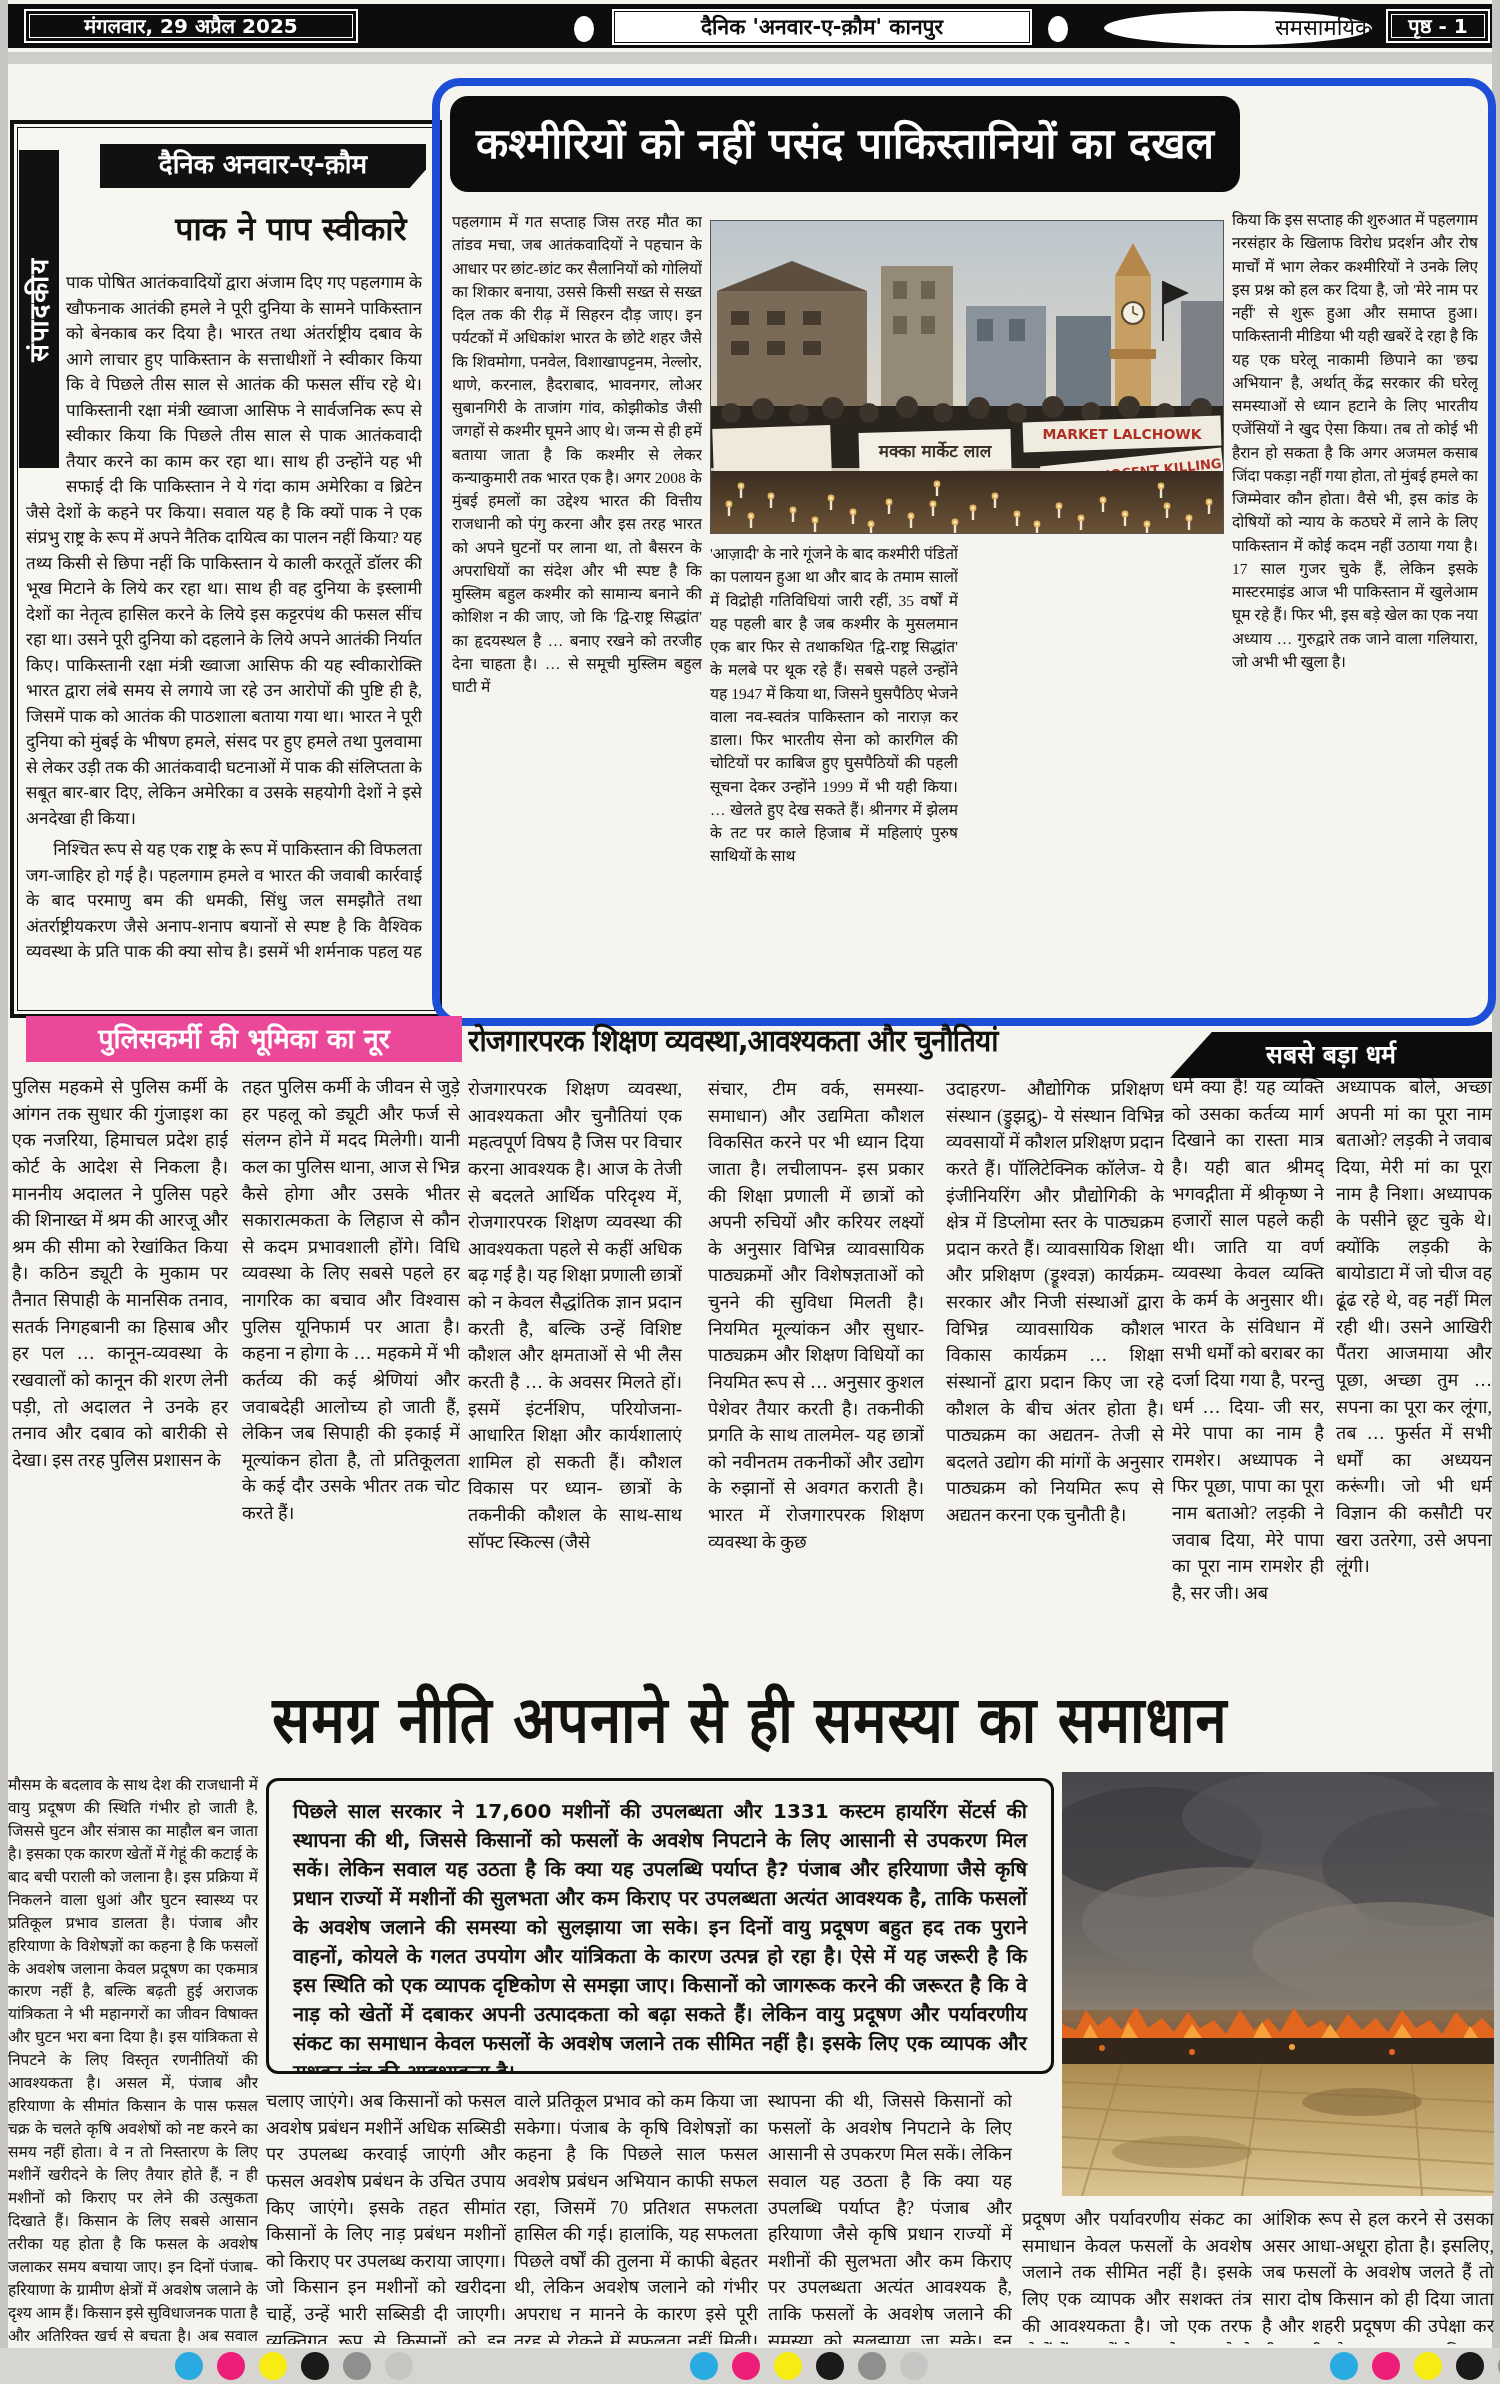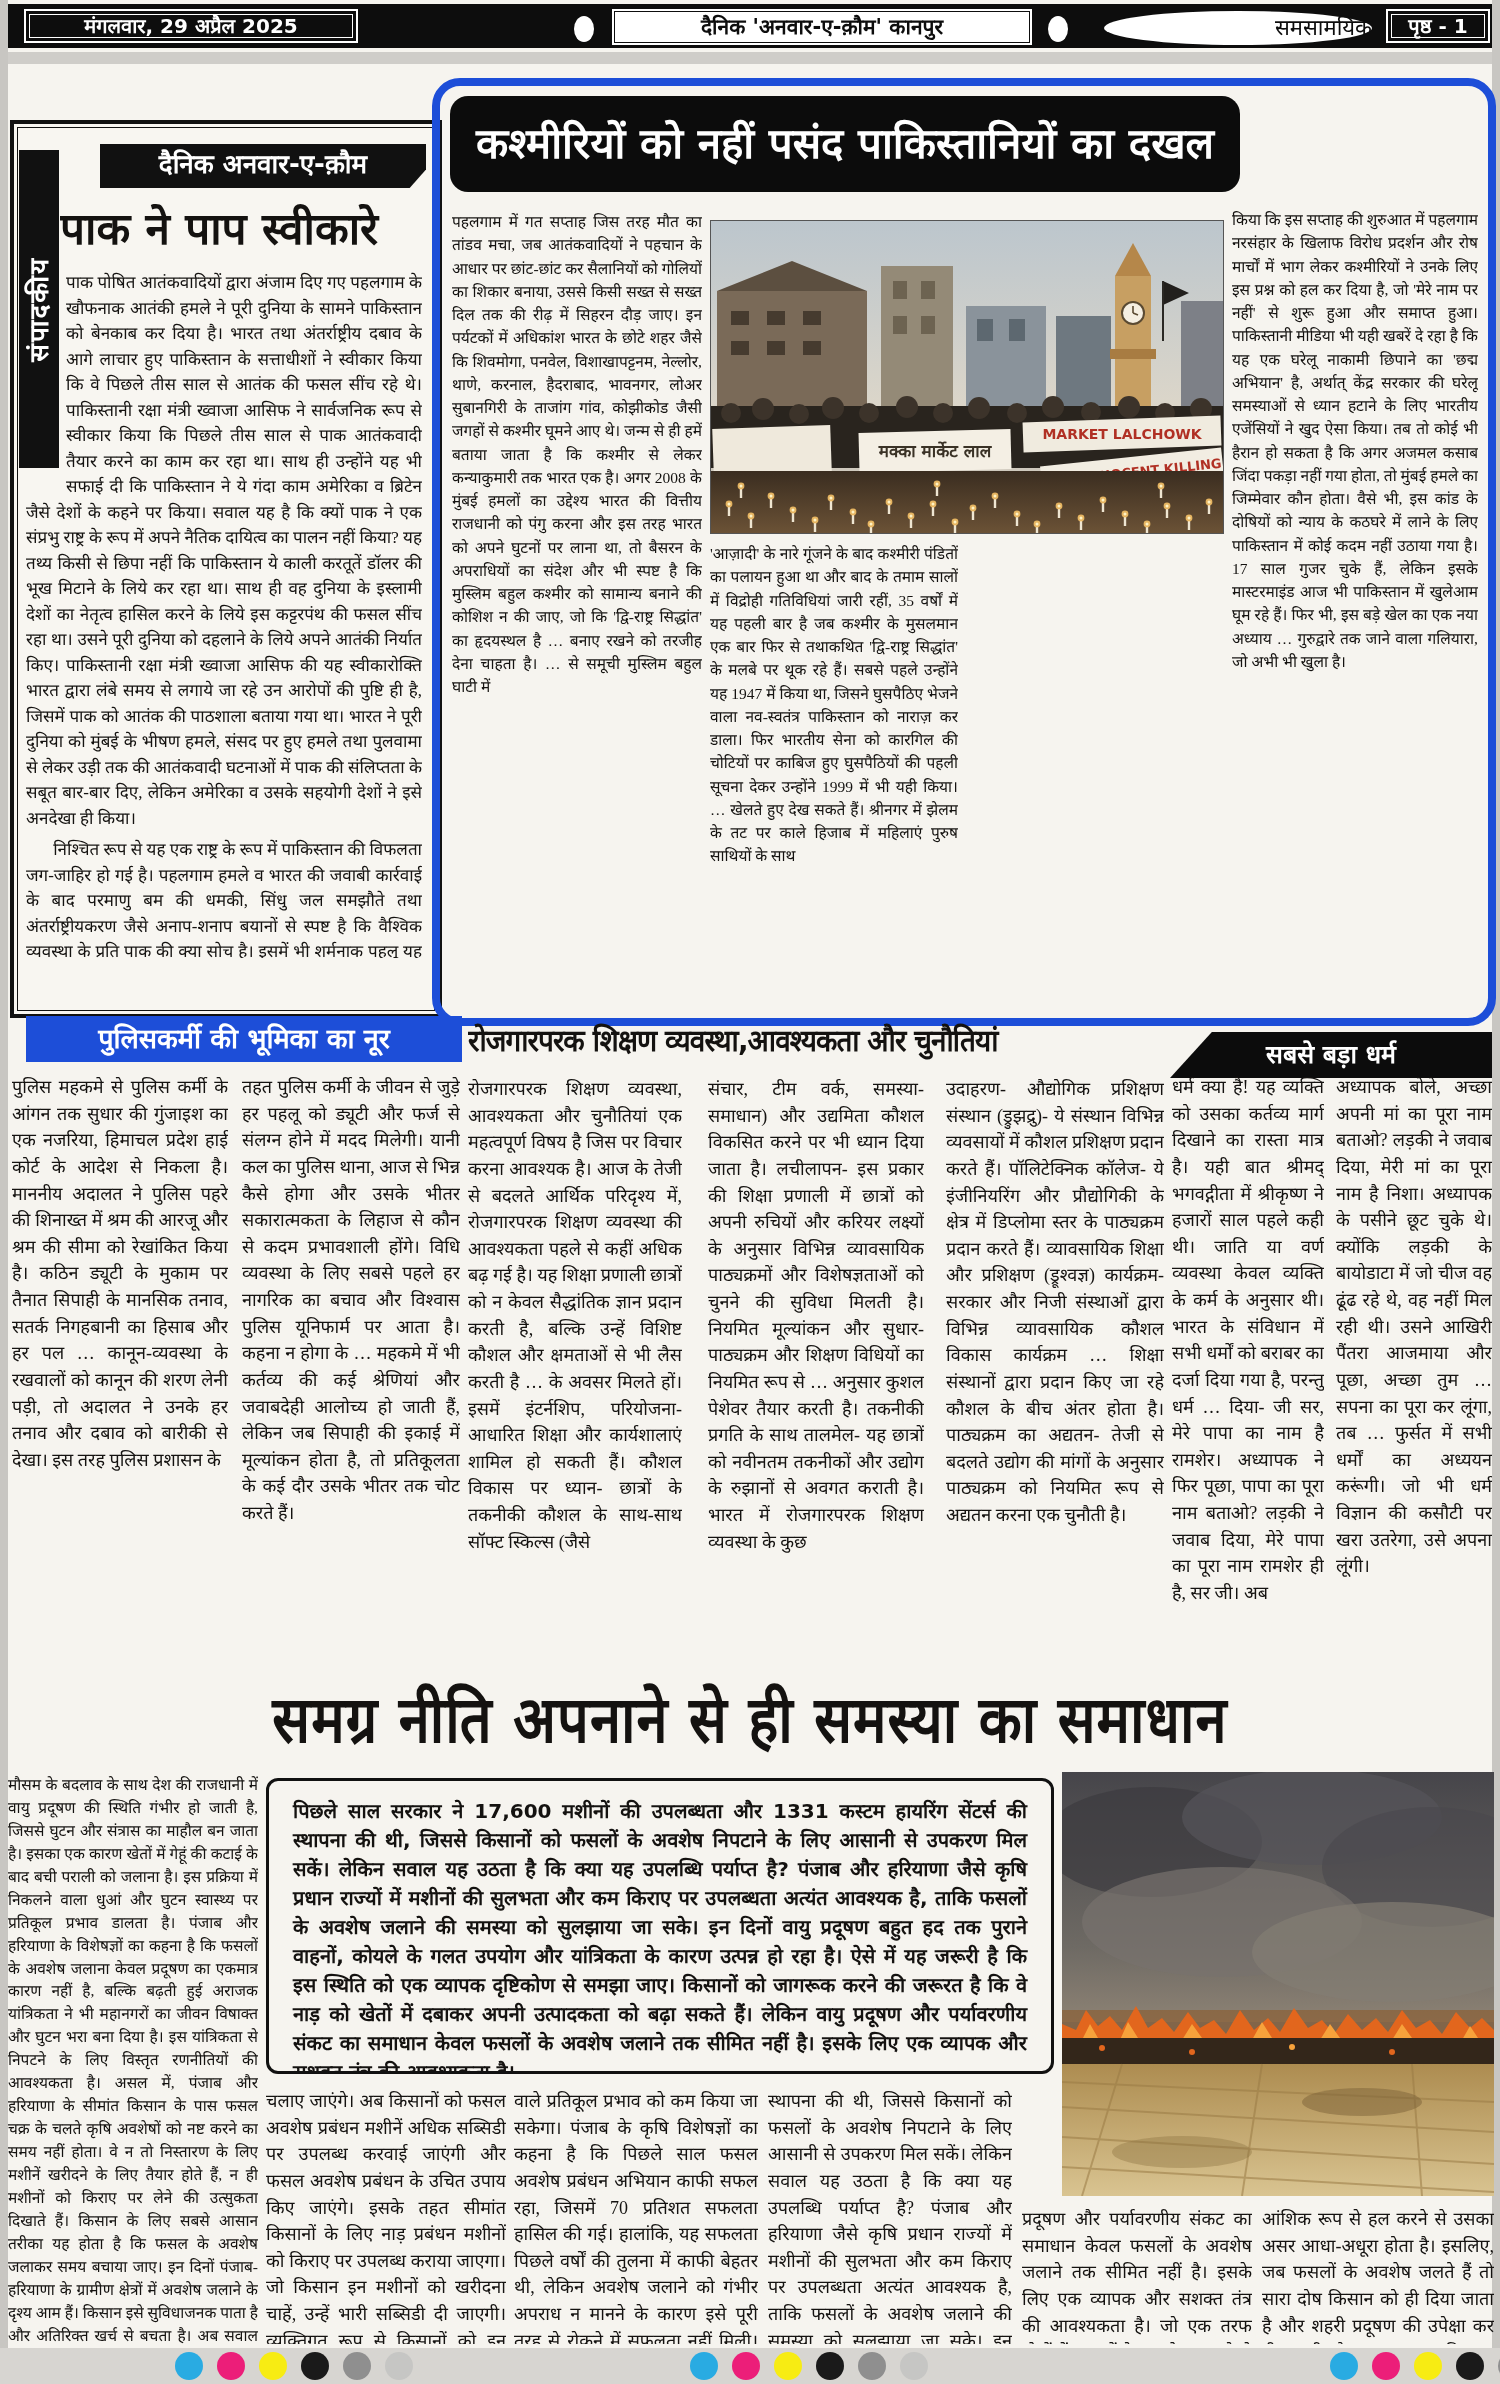--- a/index.html
+++ b/index.html
@@ -26,37 +26,37 @@
   .grayband{position:absolute;left:8px;top:52px;width:1484px;height:12px;background:#cfcdc9;}
 
   
   .ed-box{position:absolute;left:10px;top:120px;width:424px;height:890px;border:4px solid #111;background:#f8f6f1;}
   .ed-inner{position:absolute;inset:3px;border:1px solid #111;pointer-events:none;}
   .ed-vert{position:absolute;left:5px;top:26px;width:40px;height:318px;background:#111;display:flex;align-items:center;justify-content:center;}
   .ed-vert span{writing-mode:vertical-rl;transform:rotate(180deg);color:#fff;font-weight:bold;font-size:26px;letter-spacing:2px;}
   .ed-kicker{position:absolute;left:86px;top:20px;width:326px;height:44px;background:#111;
              clip-path:polygon(0 0,100% 0,100% 58%,95% 100%,0 100%);
              color:#fff;font-weight:bold;font-size:26px;line-height:40px;text-align:center;}
-  .ed-headline{position:absolute;left:46px;top:74px;width:370px;height:62px;font-weight:bold;font-size:44px;
-               line-height:62px;text-align:left;white-space:nowrap;overflow:hidden;}
+  .ed-headline{position:absolute;left:46px;top:74px;width:370px;height:62px;font-weight:bold;font-size:32px;
+               line-height:62px;text-align:center;white-space:nowrap;overflow:hidden;padding-left:46px;}
   .ed-body{position:absolute;left:12px;top:146px;width:396px;bottom:10px;font-size:17px;line-height:1.5;}
   .ed-float{float:left;width:40px;height:208px;}
   .ed-body p{margin:0 0 6px 0;text-indent:1.6em;}
   .ed-body p.noind{text-indent:0;}
 
   
   .k-box{position:absolute;left:432px;top:78px;width:1048px;height:932px;border:8px solid #1d4ed8;border-radius:28px;}
   .k-headline{position:absolute;left:10px;top:10px;width:790px;height:96px;background:#0c0c0c;border-radius:18px;
               color:#fff;font-weight:bold;font-size:42px;line-height:96px;text-align:center;white-space:nowrap;overflow:hidden;}
   .kcol{position:absolute;font-size:15.5px;line-height:1.5;}
   .k-photo{position:absolute;left:270px;top:134px;width:512px;height:312px;border:1px solid #555;background:#cfc9bd;}
 
   
   .p-box{position:absolute;left:10px;top:1016px;width:452px;height:648px;}
-  .p-bar{position:absolute;left:16px;top:0;width:436px;height:46px;background:#1d4ed8;color:#fff;
+  .p-bar{position:absolute;left:16px;top:0;width:436px;height:46px;background:#ec4899;color:#fff;
          font-weight:bold;font-size:27px;line-height:46px;text-align:center;white-space:nowrap;overflow:hidden;}
   .e-box{position:absolute;left:468px;top:1016px;width:696px;height:648px;}
   .e-headline{position:absolute;left:0;top:0;width:696px;height:50px;font-weight:bold;font-size:30px;line-height:50px;
               white-space:nowrap;overflow:hidden;transform:scaleX(.93);transform-origin:left center;letter-spacing:-1px;}
   .d-box{position:absolute;left:1170px;top:1016px;width:322px;height:648px;}
   .d-banner{position:absolute;left:0;top:16px;width:322px;height:46px;background:#0c0c0c;
             clip-path:polygon(13% 0,100% 0,100% 100%,0 100%);
             color:#fff;font-weight:bold;font-size:25px;line-height:46px;text-align:center;}
   .bcol{position:absolute;font-size:18px;line-height:1.48;}
 

